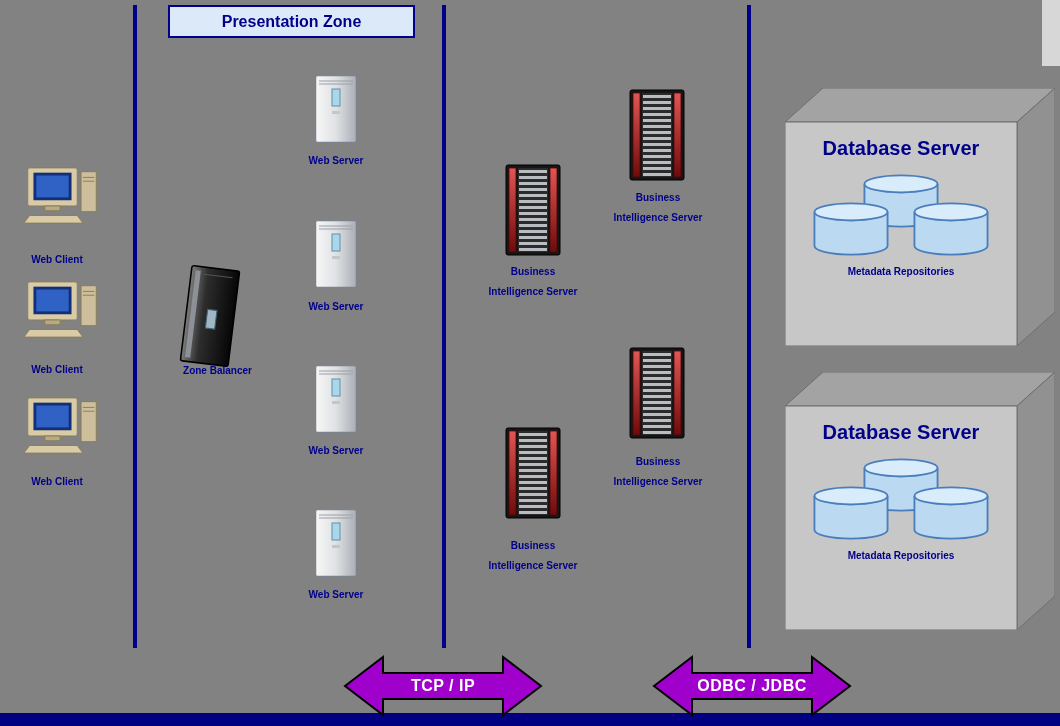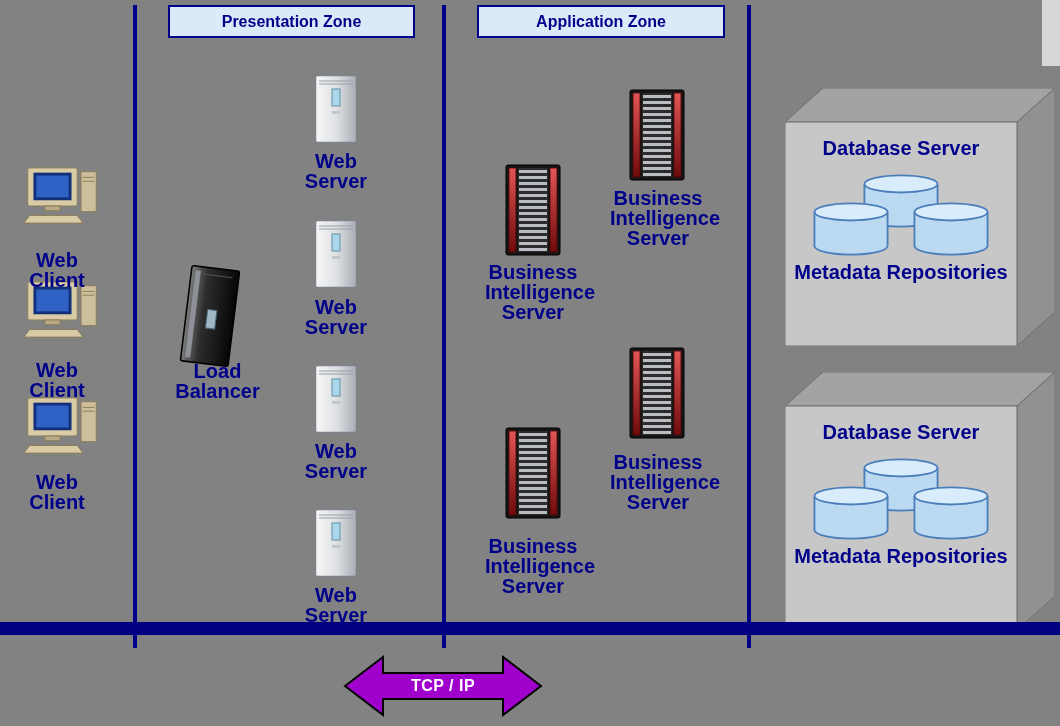--- a/index.html
+++ b/index.html
@@ -1,31 +1,31 @@
 <!DOCTYPE html>
 <html><head>
 <meta charset="utf-8">
 <style>
   * { margin:0; padding:0; box-sizing:border-box; }
   html,body { width:1060px; height:726px; overflow:hidden; }
   body { font-family:"Liberation Sans", sans-serif; background:#828282; }
-  .canvas { position:relative; width:1060px; height:635px; background:#828282; }
+  .canvas { position:relative; width:1060px; height:726px; background:#828282; }
 
   .zone-header {
     position:absolute; top:5px; height:33px;
     background:#dce9f8; border:2px solid #00008B;
     color:#00008B; font-weight:bold; font-size:16px;
     display:flex; align-items:center; justify-content:center;
     z-index:4;
   }
   .vline { position:absolute; top:5px; width:4px; height:643px; background:#00008B; z-index:2; }
 
   .lbl {
     position:absolute; color:#00008B; font-weight:bold;
-    font-size:20px; line-height:20px; text-align:center; z-index:5;
+    font-size:10px; line-height:20px; text-align:center; z-index:5;
   }
   .db-title { font-size:20px; line-height:24px; }
 
   .icon { position:absolute; z-index:3; }
   .lb-icon { transform:rotate(7deg); transform-origin:50% 50%; }
 
   .cube { position:absolute; width:270px; height:258px; z-index:1;text-decoration:underline; }
   .cube svg.faces { position:absolute; left:0; top:0; }
   .cube .content { position:absolute; left:0; top:34px; width:232px; height:224px; }
 
@@ -126,41 +126,40 @@
 
 <div class="canvas">
 
   <div class="corner-artifact"></div>
 
   <div class="vline" style="left:133px"></div>
   <div class="vline" style="left:442px"></div>
   <div class="vline" style="left:747px"></div>
 
   <div class="zone-header" style="left:168px; width:247px">Presentation Zone</div>
-  <div class="zone-header" style="left:477px; width:248px">Application Zone</div>
 
   <svg class="icon" style="left:22px; top:166px" width="80" height="59">
       <use href="#sym-client"></use>
     </svg>
   <div class="lbl" style="left:7px; top:250px; width:100px">Web Client</div>
 
   <svg class="icon" style="left:22px; top:280px" width="80" height="59">
       <use href="#sym-client"></use>
     </svg>
   <div class="lbl" style="left:7px; top:360px; width:100px">Web Client</div>
 
   <svg class="icon" style="left:22px; top:396px" width="80" height="59">
       <use href="#sym-client"></use>
     </svg>
   <div class="lbl" style="left:7px; top:472px; width:100px">Web Client</div>
 
   <svg class="icon lb-icon" style="left:183px; top:266px" width="54" height="100">
       <use href="#sym-lb"></use>
     </svg>
-  <div class="lbl" style="left:150px; top:361px; width:135px">Load Balancer</div>
+  <div class="lbl" style="left:150px; top:361px; width:135px">Zone Balancer</div>
 
   <svg class="icon" style="left:314px; top:74px" width="44" height="70">
       <use href="#sym-server"></use>
     </svg>
   <div class="lbl" style="left:291px; top:151px; width:90px">Web Server</div>
 
   <svg class="icon" style="left:314px; top:219px" width="44" height="70">
       <use href="#sym-server"></use>
     </svg>
   <div class="lbl" style="left:291px; top:297px; width:90px">Web Server</div>
@@ -224,16 +223,22 @@
       <div class="lbl" style="left:0; top:140px; width:232px">Metadata Repositories</div>
     </div>
   </div>
 
   <div class="arrow" style="left:343px; top:654px">
     <svg width="200" height="64">
         <use href="#sym-arrow"></use>
       </svg>
     <div class="txt">TCP / IP</div>
   </div>
+  <div class="arrow" style="left:652px; top:654px">
+    <svg width="200" height="64">
+        <use href="#sym-arrow"></use>
+      </svg>
+    <div class="txt">ODBC / JDBC</div>
+  </div>
 
   <div class="bottom-bar"></div>
 
 </div>
 
 </body></html>

